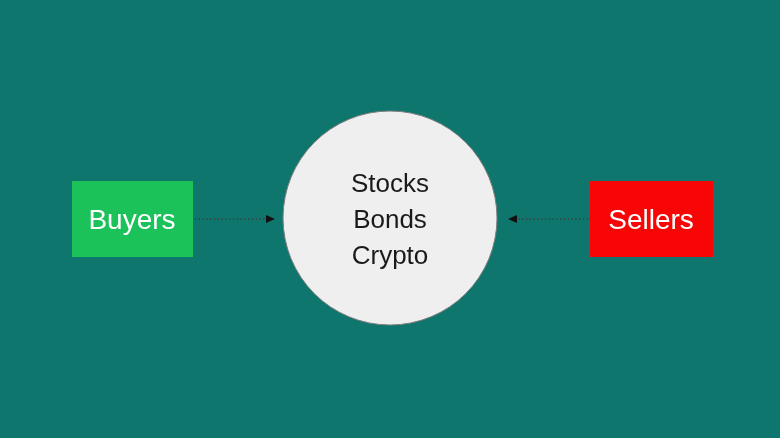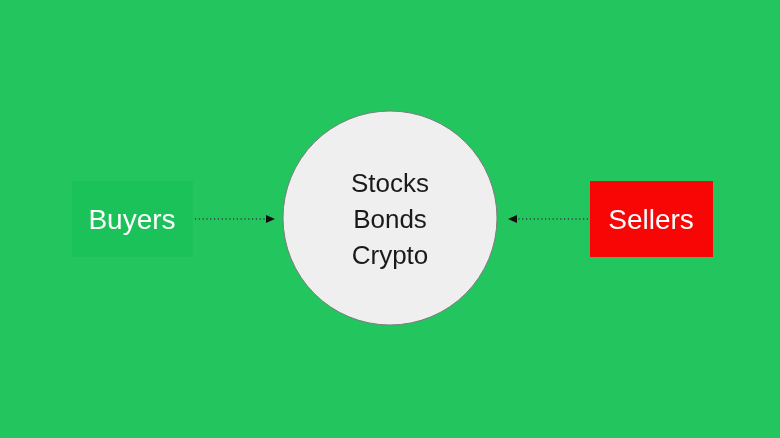--- a/index.html
+++ b/index.html
@@ -8,21 +8,21 @@
     background: #ffffff;
     width: 780px;
     height: 438px;
     overflow: hidden;
     font-family: "Liberation Sans", sans-serif;
   }
   .canvas-wrap {
     position: relative;
     width: 780px;
     height: 438px;
-    background: #22c55e;
+    background: #0f766e;
   }
   svg.diagram {
     display: block;
     width: 780px;
     height: 438px;
   }
   .node-rect-label {
     fill: #ffffff;
     font-size: 28px;
     font-family: "Liberation Sans", sans-serif;

